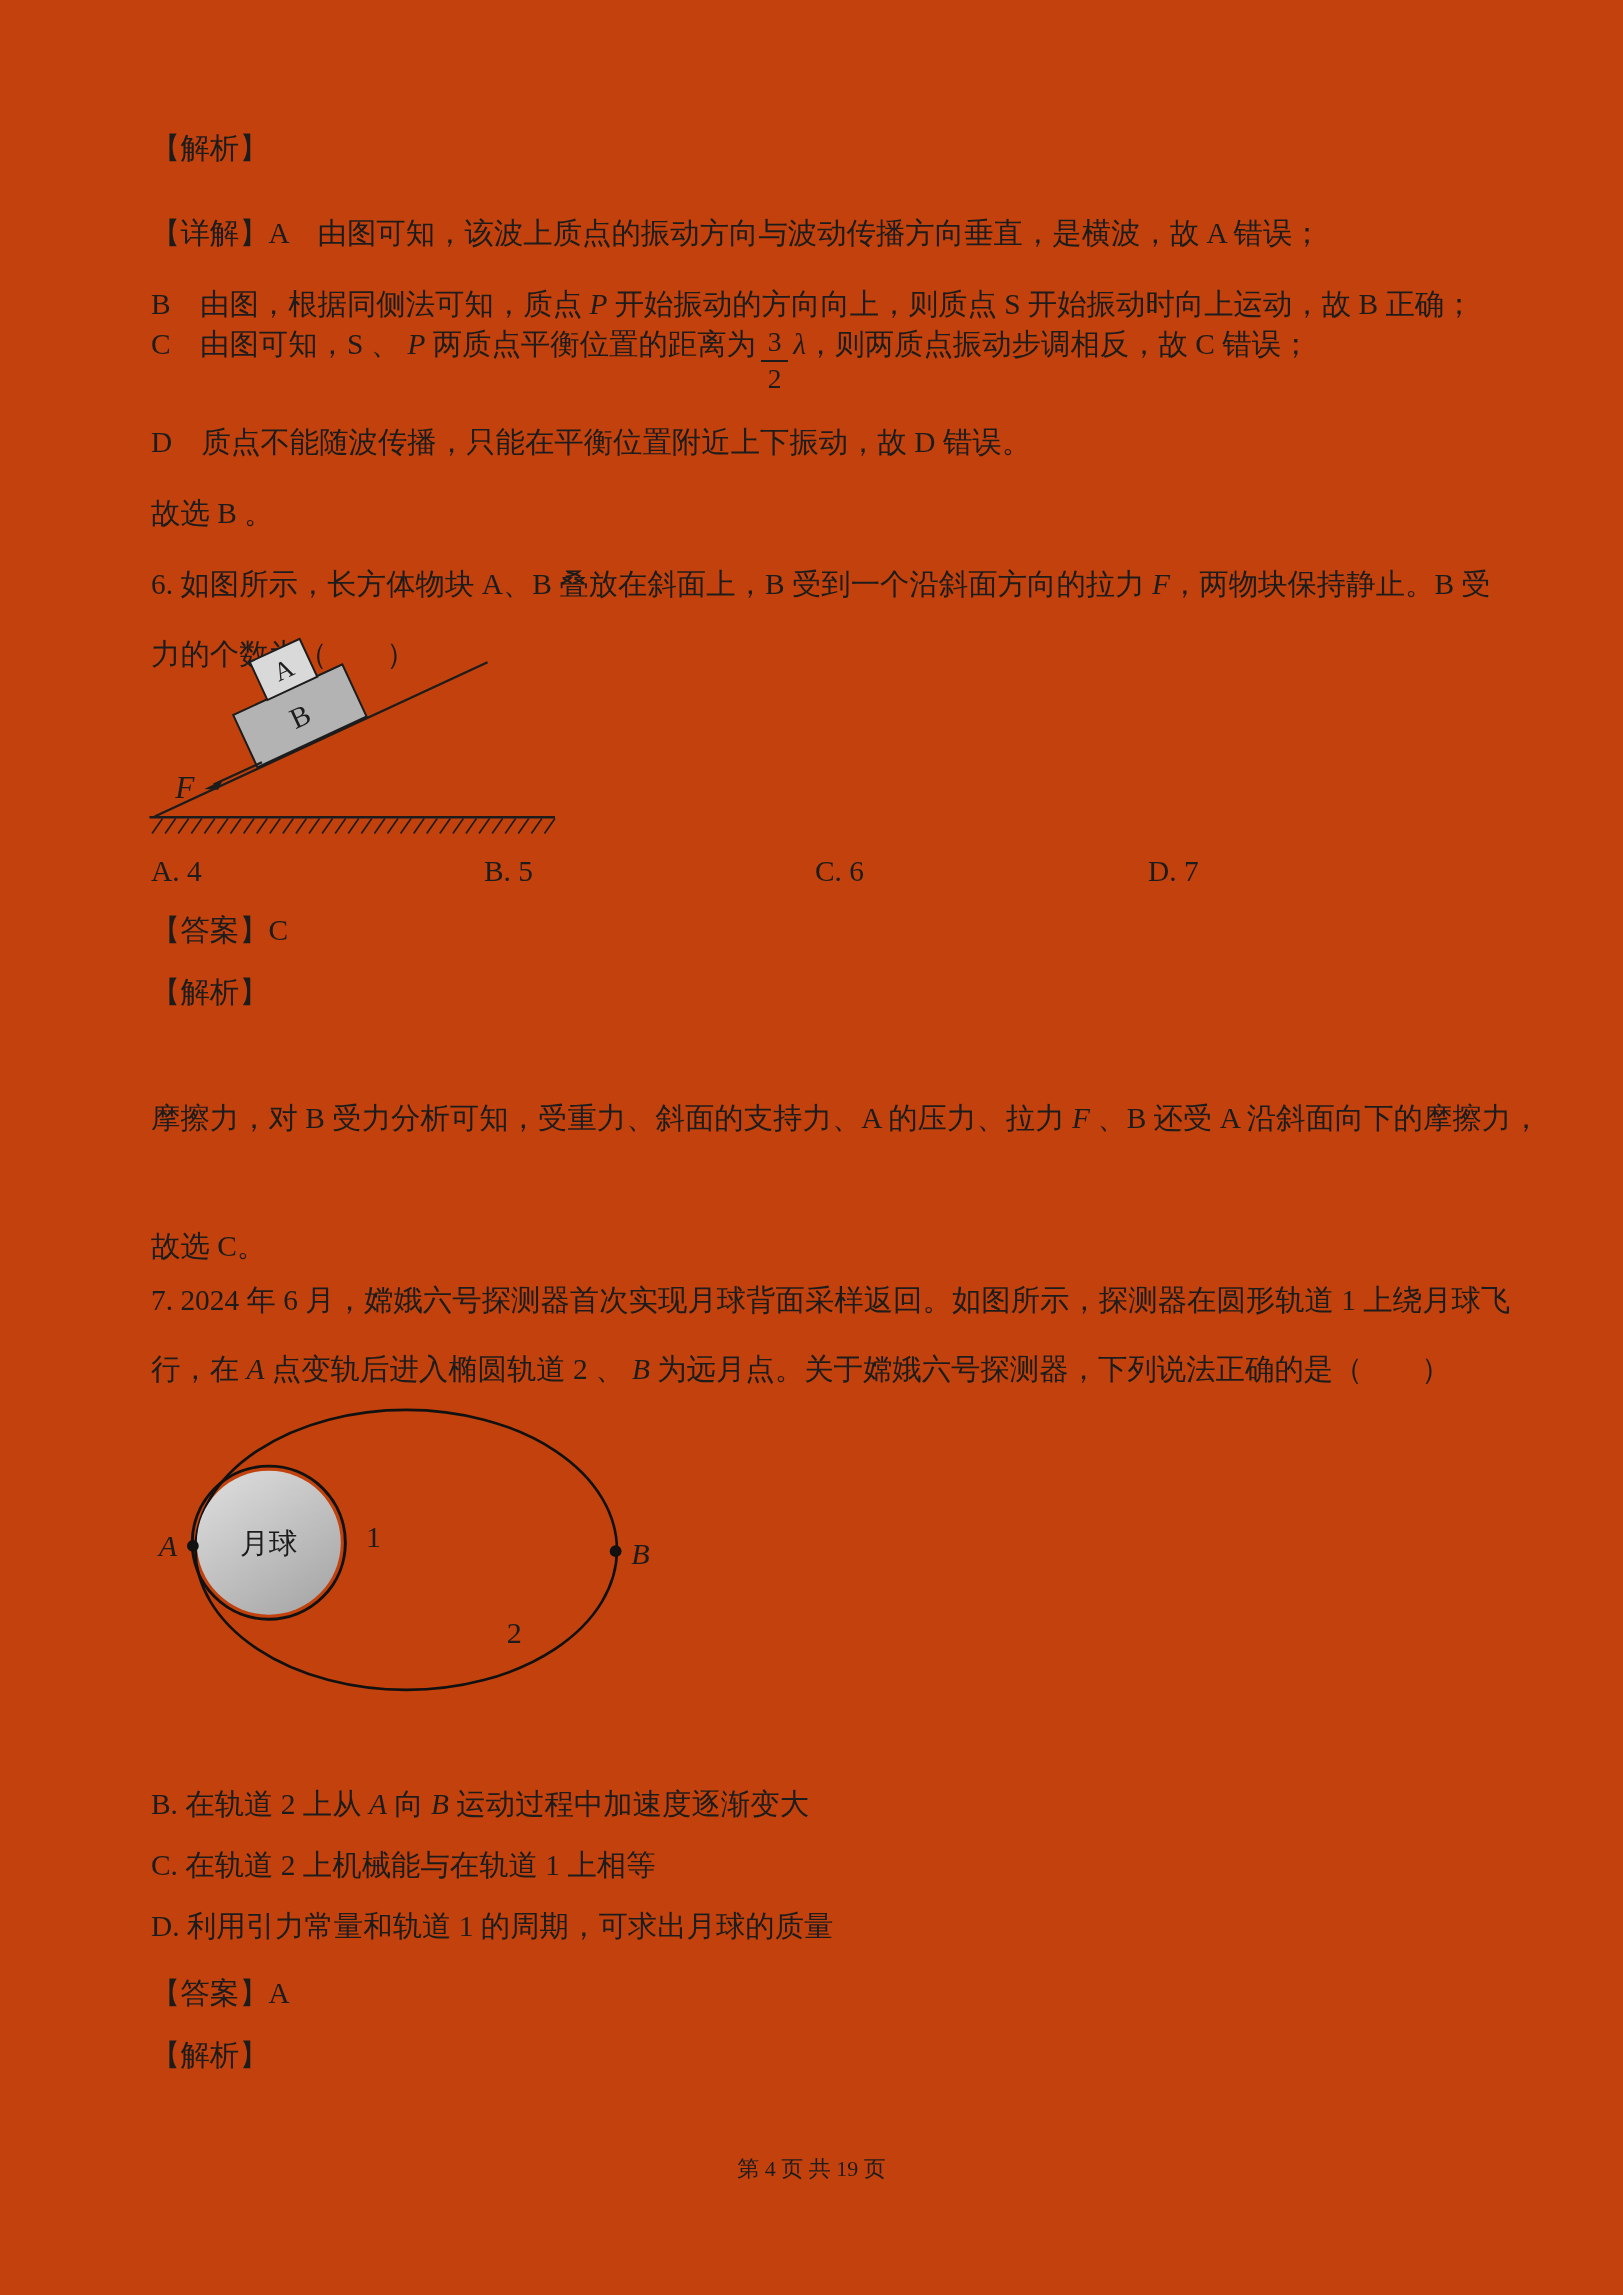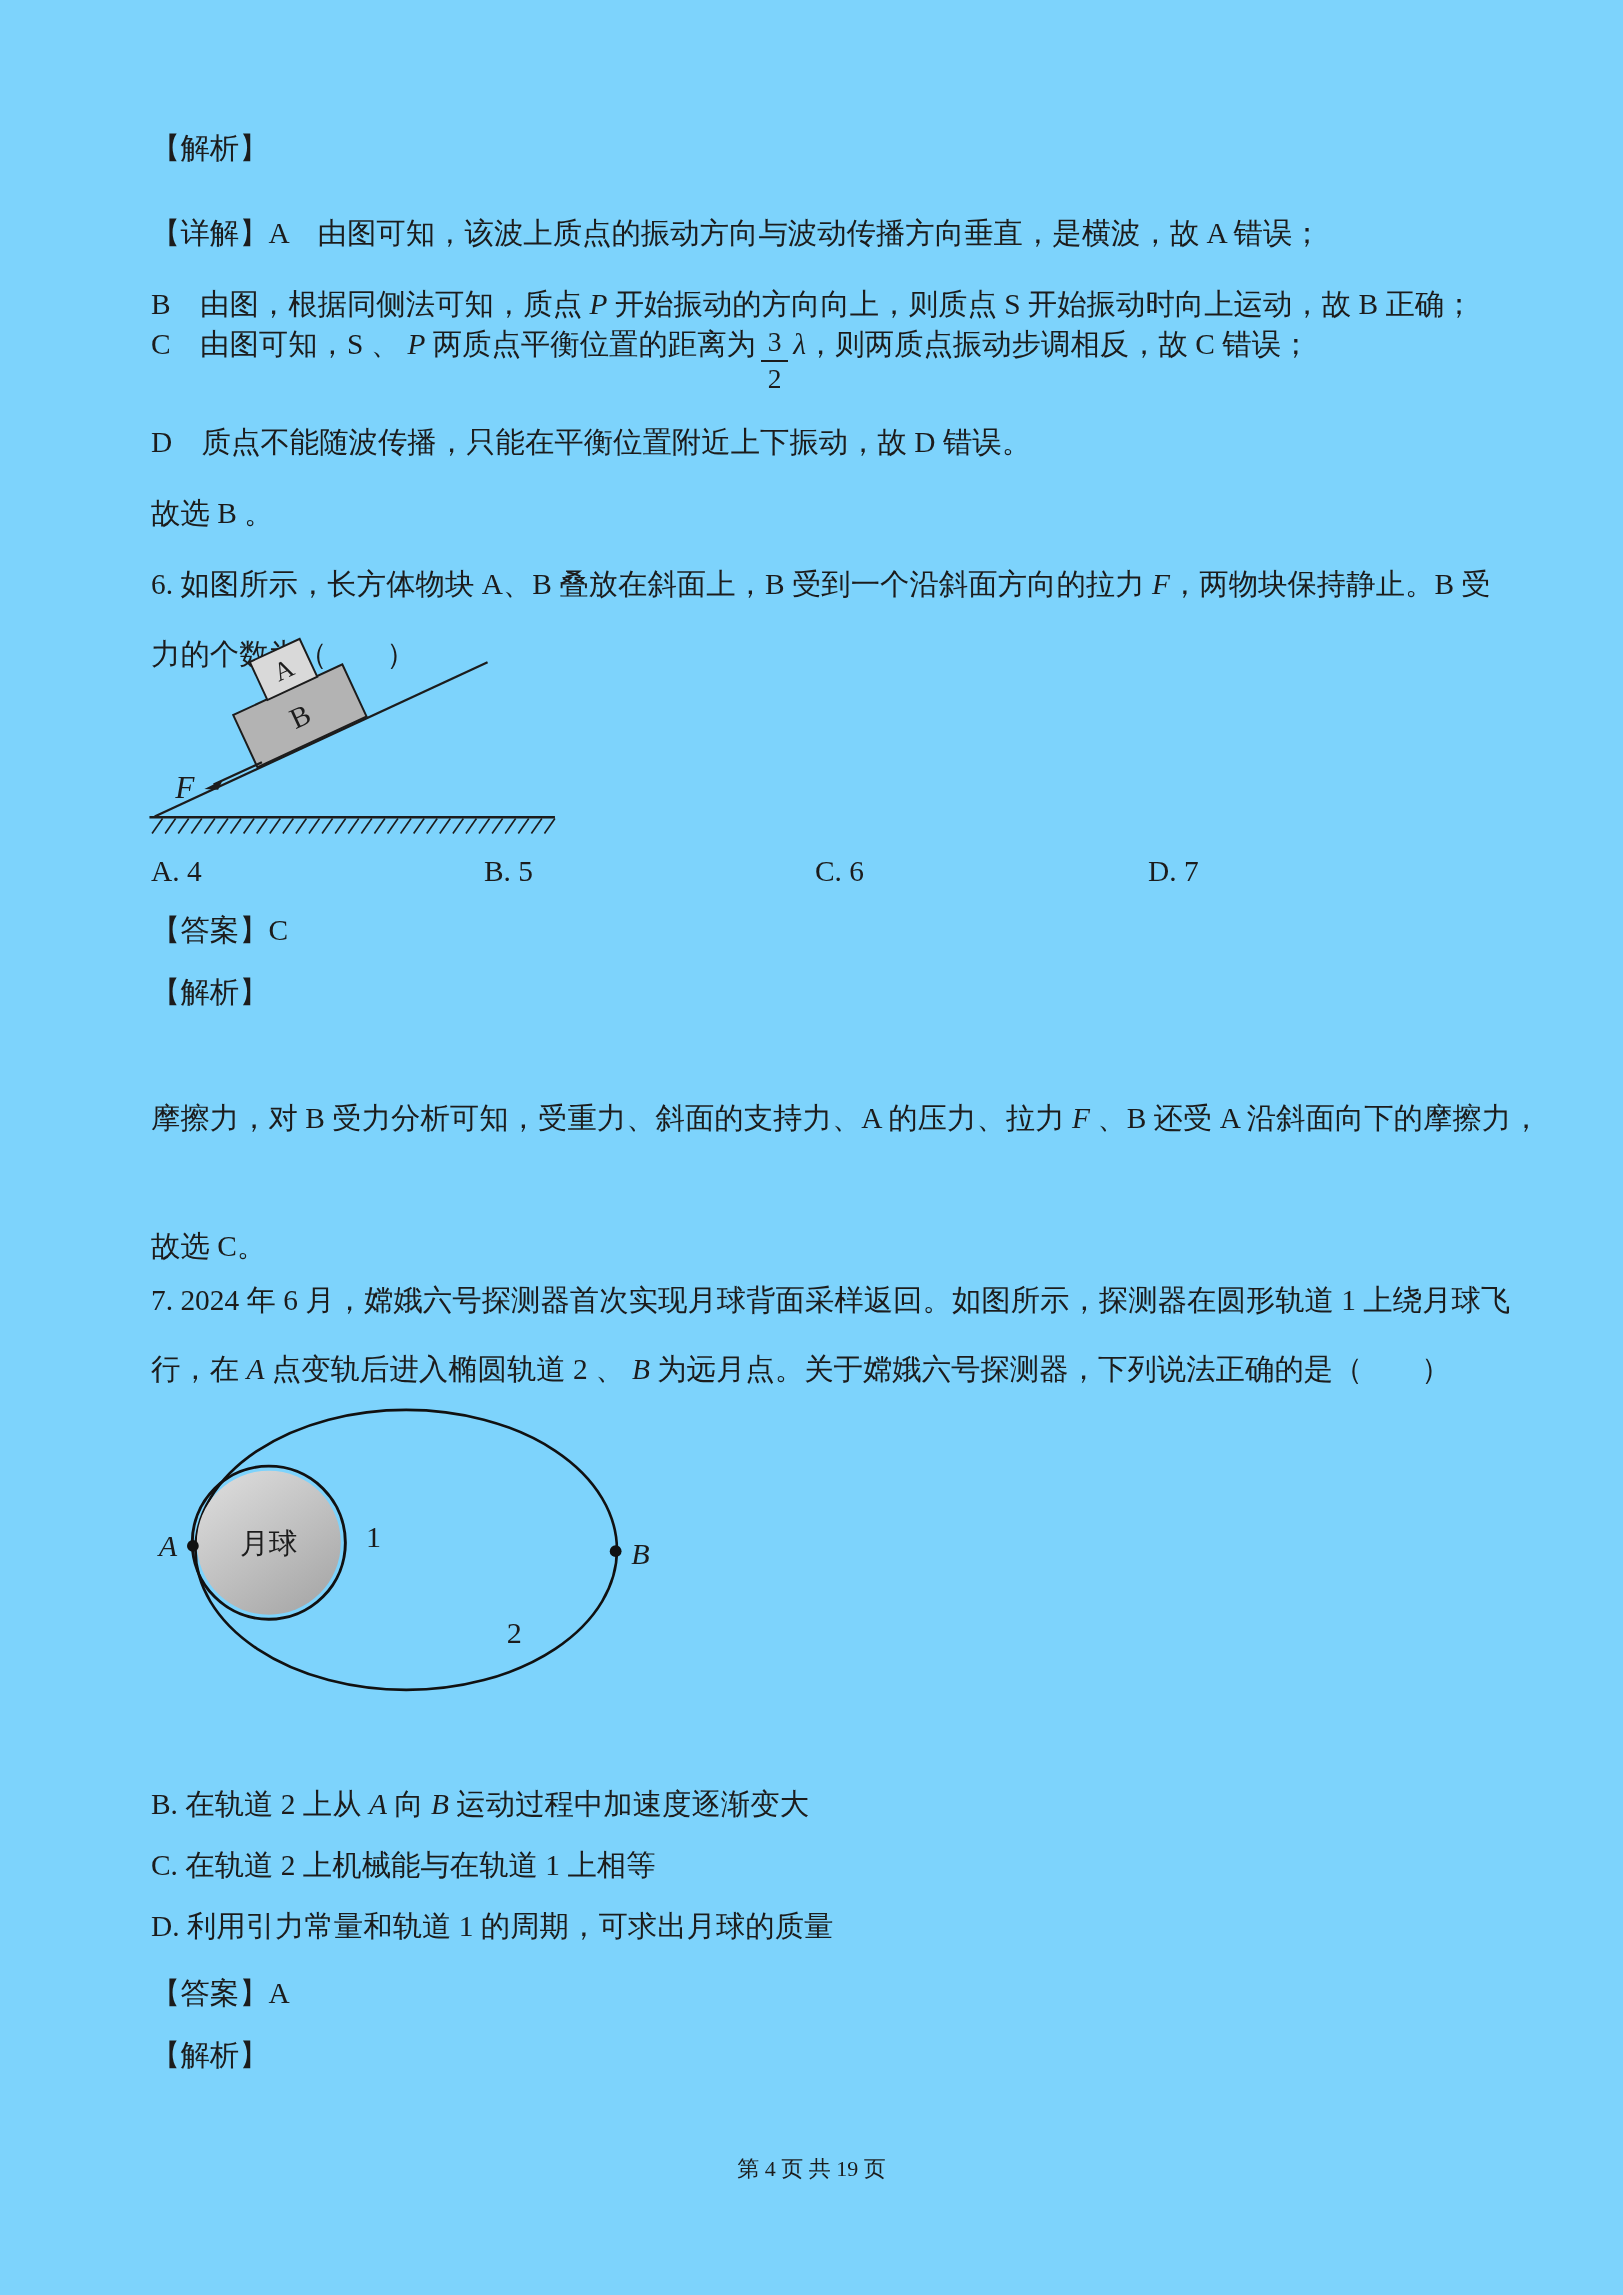--- a/index.html
+++ b/index.html
@@ -1,19 +1,19 @@
 <!DOCTYPE html>
 <html style="font-size:10.5px"><head>
 <meta charset="utf-8">
 <style>
   html,body{margin:0;padding:0;background:#888;}
   .page{
     position:relative;
     width:1623px;height:2295px;
-    background:#7dd3fc;
+    background:#c2410c;
     font-family:"Liberation Serif","DejaVu Serif",serif;
     color:#1c1c1c;
     overflow:hidden;
   }
   .line{
     position:absolute;
     left:151px;
     font-size:29.4px;
     line-height:1.2;
     white-space:pre;

